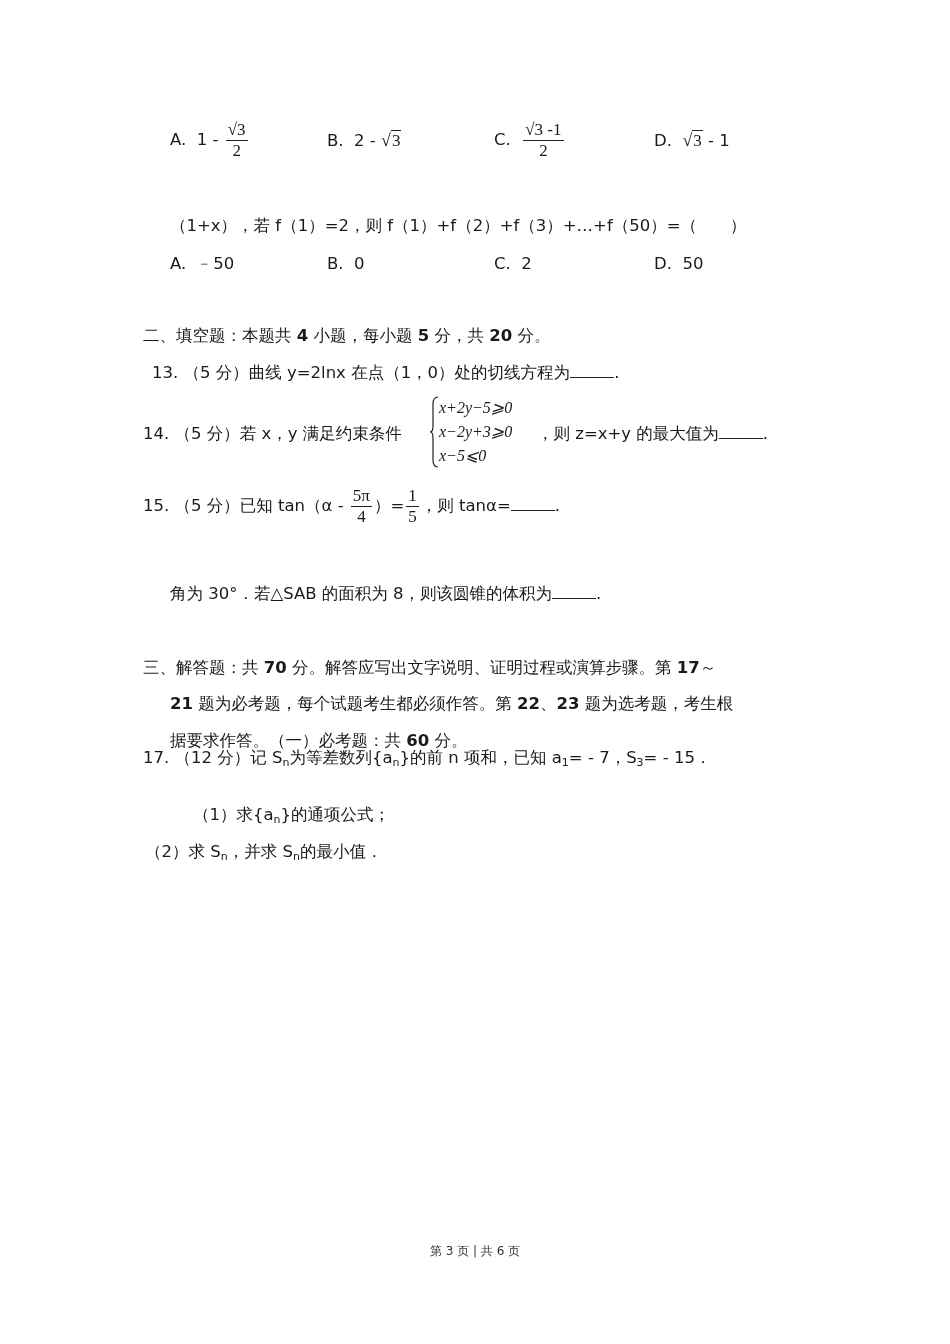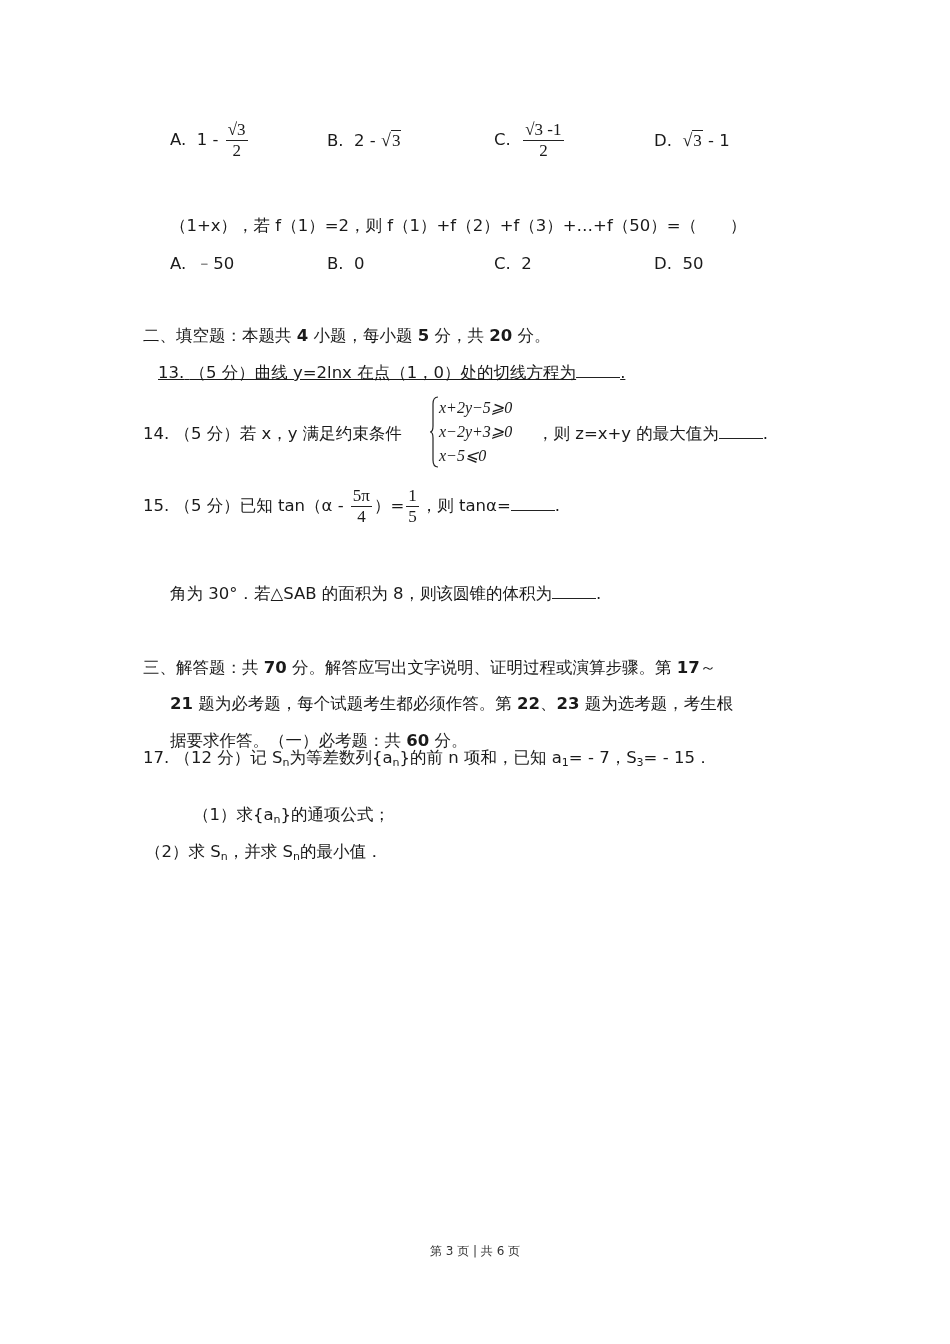--- a/index.html
+++ b/index.html
@@ -63,21 +63,21 @@
   <div class="line" style="left:143px; top:324px;">
     <span>二、填空题：本题共</span>
     <b>4</b>
     <span>小题，每小题</span>
     <b>5</b>
     <span>分，共</span>
     <b>20</b>
     <span>分。</span>
   </div>
 
-  <div class="line" style="left:158px; top:361px;text-decoration:underline;">
+  <div class="line" style="left:152px; top:361px;">
     <span>13.</span>
     <span>（5 分）曲线 y=2lnx 在点（1，0）处的切线方程为</span><span class="blank"></span><span>.</span>
   </div>
 
   <div class="line" style="left:143px; top:422px;">
     <span>14.</span>
     <span>（5 分）若 x，y 满足约束条件</span>
   </div>
   <div style="position:absolute; left:429px; top:396px; width:120px; height:76px;font-style:italic;">
     <svg class="brace" viewBox="0 0 10 72">

